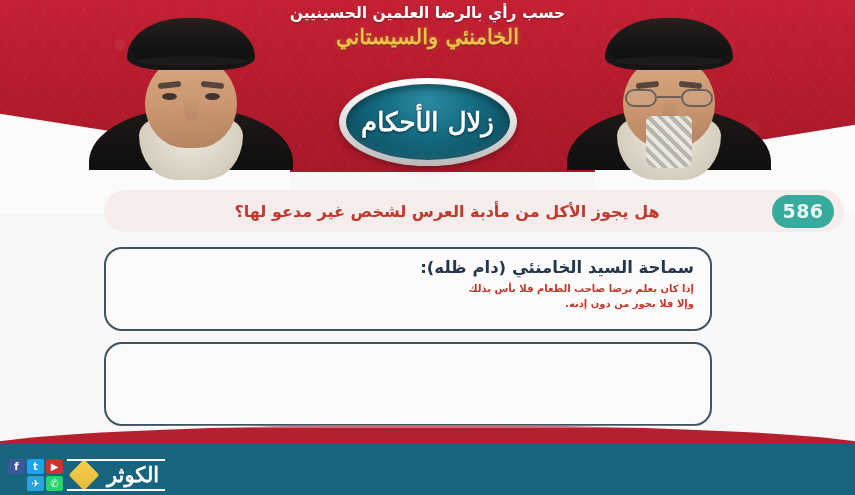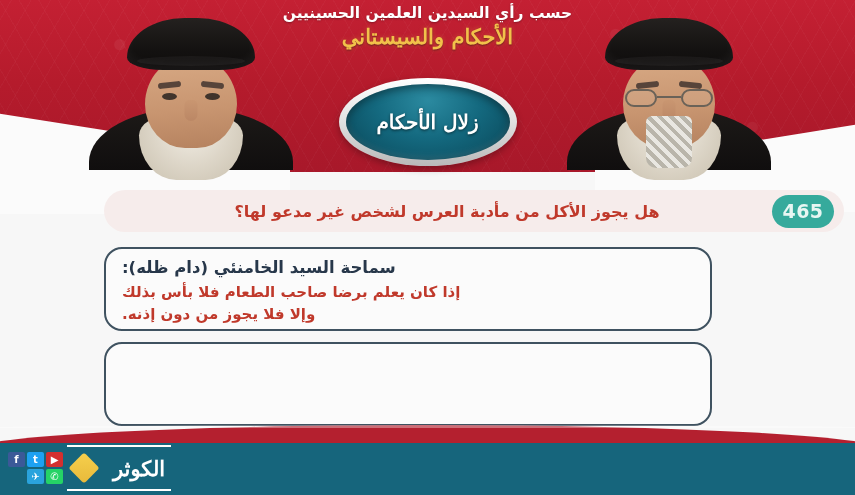--- a/index.html
+++ b/index.html
@@ -182,21 +182,21 @@
     border-radius: 50%;
     background:
       radial-gradient(ellipse at 50% 22%, #2b8aa0 0%, #14697f 45%, #0d5366 78%, #0a4454 100%);
     box-shadow: inset 0 3px 9px rgba(0,0,0,0.40), inset 0 -3px 7px rgba(255,255,255,0.10);
     display: flex;
     align-items: center;
     justify-content: center;
   }
   .badge-text {
     color: #ffffff;
-    font-size: 20px;
+    font-size: 26px;
     font-weight: bold;
     font-family: "DejaVu Serif", "Liberation Serif", serif;
     line-height: 1.0;
     text-align: left;
     text-shadow: 0 1px 3px rgba(0,0,0,0.55);
     letter-spacing: 1px;
   }
 
   
   .question-bar {
@@ -237,36 +237,36 @@
 
   
   .card {
     position: absolute;
     left: 104px;
     width: 608px;
     background: #fbfbfb;
     border: 2px solid #3f5260;
     border-radius: 18px;
     padding: 9px 16px 11px;
-    text-align: left;
+    text-align: right;
     z-index: 5;
   }
   .card-1 { top: 247px; height: 84px; }
   .card-2 { top: 342px; height: 84px; }
 
   .card-title {
     color: #27374a;
     font-size: 16.5px;
     font-weight: bold;
     margin-bottom: 5px;
     white-space: nowrap;
   }
   .card-body {
     color: #c0392b;
-    font-size: 15px;
+    font-size: 10px;
     font-weight: bold;
     line-height: 1.45;
   }
   .card-body .ln { display: block; white-space: nowrap; }
 
   
   .bottom-bar {
     position: absolute;
     left: 0; bottom: 0;
     width: 855px; height: 52px;
@@ -315,23 +315,23 @@
   .sico.fb { background:#3b5998; }
   .sico.tw { background:#1da1f2; }
   .sico.yt { background:#d32f2f; }
   .sico.tg { background:#2aa3dd; }
   .sico.wa { background:#25d366; }
   .sico.blank { background:transparent; }
 
   .logo-box {
     position: relative;
     display: flex;
-    align-items: center;
-    gap: 18px;
-    padding: 10px 6px;
+    align-items: flex-start;
+    gap: 12px;
+    padding: 3px 6px;
     border-top: 2px solid #ffffff;
     border-bottom: 2px solid #ffffff;
     direction: rtl;
   }
   .logo-word {
     color: #ffffff;
     font-size: 21px;
     font-weight: bold;
     font-family: "DejaVu Serif", "Liberation Serif", serif;
     letter-spacing: -0.5px;
@@ -378,33 +378,33 @@
           <span class="lens r"></span>
       </span>
     </div>
     <div class="turban"></div>
   </div>
 
   <div class="wedge-left"></div>
   <div class="wedge-right"></div>
 
   <div class="title-wrap">
-    <div class="title-main">حسب رأي السيدين العلمين الحسينيين</div>
-    <div class="title-gold">الأحكام والسيستاني</div>
+    <div class="title-main">حسب رأي بالرضا العلمين الحسينيين</div>
+    <div class="title-gold">الخامنئي والسيستاني</div>
   </div>
 
   <div class="badge-logo">
     <div class="badge-ring"></div>
     <div class="badge-inner">
       <span class="badge-text">زلال الأحكام</span>
     </div>
   </div>
 
   <div class="question-bar">
-    <div class="q-badge">465</div>
+    <div class="q-badge">586</div>
     <div class="q-text">هل يجوز الأكل من مأدبة العرس لشخص غير مدعو لها؟</div>
   </div>
 
   <div class="card card-1">
     <div class="card-title">سماحة السيد  الخامنئي (دام ظله):</div>
     <div class="card-body">
       <span class="ln">إذا كان يعلم برضا صاحب الطعام فلا بأس بذلك</span>
       <span class="ln">وإلا فلا يجوز من دون إذنه.</span>
     </div>
   </div>

